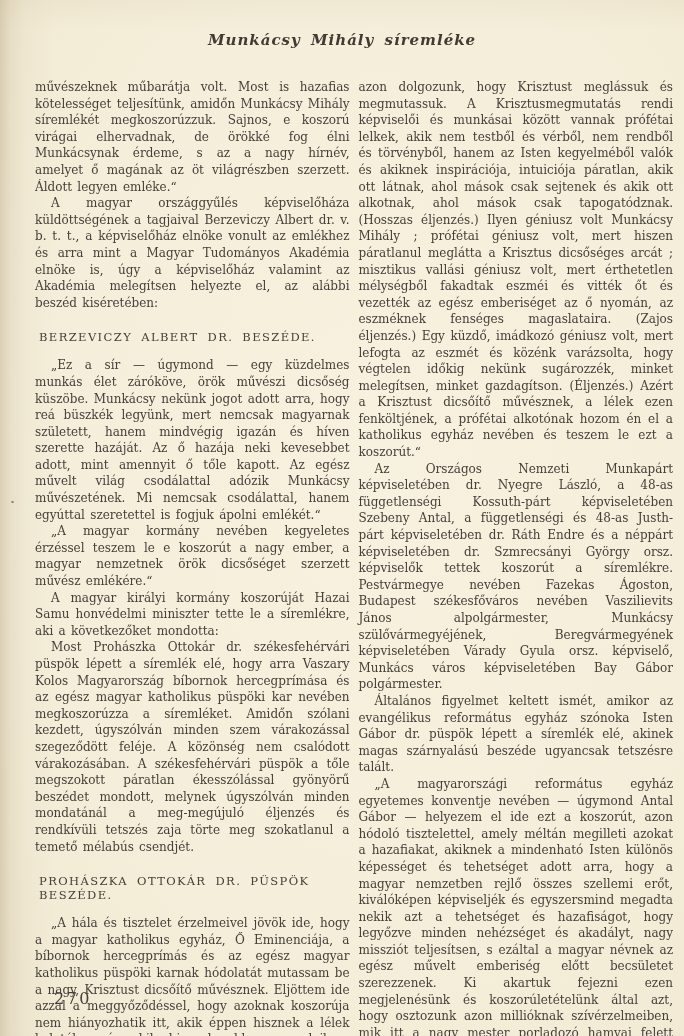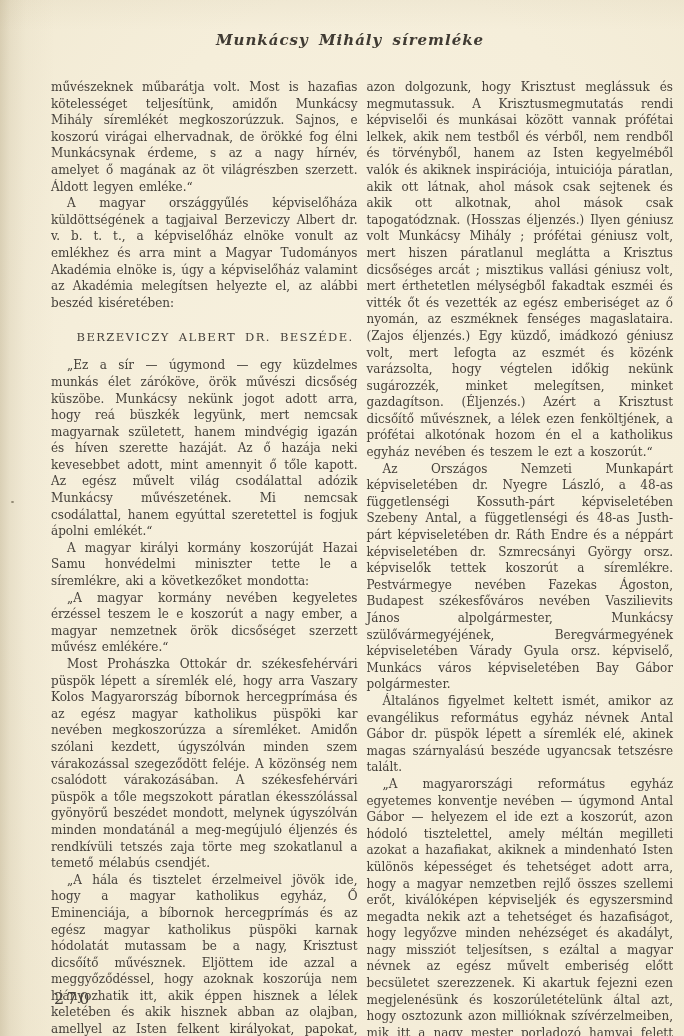--- a/index.html
+++ b/index.html
@@ -16,21 +16,20 @@
   }
   .page {
     position: relative;
     width: 684px;
     height: 1036px;
     box-sizing: border-box;
     background:
       linear-gradient(90deg, rgba(125,105,60,0.22) 0px, rgba(125,105,60,0.10) 10px, rgba(125,105,60,0.03) 26px, rgba(125,105,60,0) 55px),
       linear-gradient(180deg, rgba(140,120,75,0.05) 0px, rgba(140,120,75,0) 30px),
       radial-gradient(ellipse at 55% 45%, #f7f1df 0%, #f5eeda 60%, #f1e9d2 100%);
-    padding-left: 16px;
   }
   .running-title {
     margin: 0;
     padding-top: 31px;
     text-align: center;
     font-size: 15px;
     font-style: italic;
     font-weight: bold;
     letter-spacing: 1px;
     word-spacing: 4px;
@@ -53,21 +52,21 @@
     text-align: justify;
     text-indent: 16px;
     word-spacing: 1.5px;
     color: #45403a;
   }
   .para.noindent {
     text-indent: 0;
   }
   .speech-heading {
     margin: 19px 4px 13px;
-    text-align: right;
+    text-align: left;
     font-size: 11.5px;
     font-weight: normal;
     letter-spacing: 1.4px;
     word-spacing: 4px;
     color: #45403a;
   }
   .folio {
     position: absolute;
     left: 54px;
     top: 977px;
@@ -93,30 +92,31 @@
 
   <h1 class="running-title">Munkácsy Mihály síremléke</h1>
 
   <div class="columns">
 
     <div class="col">
       <p class="para noindent">művészeknek műbarátja volt. Most is hazafias kötelességet teljesítünk, amidőn Munkácsy Mihály síremlékét megkoszorúzzuk. Sajnos, e koszorú virágai elhervadnak, de örökké fog élni Munkácsynak érdeme, s az a nagy hírnév, amelyet ő magának az öt világrészben szerzett. Áldott legyen emléke.“</p>
       <p class="para">A magyar országgyűlés képviselőháza küldöttségének a tagjaival Berzeviczy Albert dr. v. b. t. t., a képviselőház elnöke vonult az emlékhez és arra mint a Magyar Tudományos Akadémia elnöke is, úgy a képviselőház valamint az Akadémia melegítsen helyezte el, az alábbi beszéd kiséretében:</p>
       <h2 class="speech-heading">BERZEVICZY ALBERT DR. BESZÉDE.</h2>
       <p class="para">„Ez a sír — úgymond — egy küzdelmes munkás élet záróköve, örök művészi dicsőség küszöbe. Munkácsy nekünk jogot adott arra, hogy reá büszkék legyünk, mert nemcsak magyarnak született, hanem mindvégig igazán és híven szerette hazáját. Az ő hazája neki kevesebbet adott, mint amennyit ő tőle kapott. Az egész művelt világ csodálattal adózik Munkácsy művészetének. Mi nemcsak csodálattal, hanem egyúttal szeretettel is fogjuk ápolni emlékét.“</p>
+      <p class="para">„A magyar kormány nevében kegyeletes érzéssel teszem le e koszorút a nagy ember, a magyar nemzetnek örök dicsőséget szerzett művész emlékére.“</p>
       <p class="para">A magyar királyi kormány koszorúját Hazai Samu honvédelmi miniszter tette le a síremlékre, aki a következőket mondotta:</p>
-      <p class="para">„A magyar kormány nevében kegyeletes érzéssel teszem le e koszorút a nagy ember, a magyar nemzetnek örök dicsőséget szerzett művész emlékére.“</p>
       <p class="para">Most Prohászka Ottokár dr. székesfehérvári püspök lépett a síremlék elé, hogy arra Vaszary Kolos Magyarország bíbornok hercegprímása és az egész magyar katholikus püspöki kar nevében megkoszorúzza a síremléket. Amidőn szólani kezdett, úgyszólván minden szem várakozással szegeződött feléje. A közönség nem csalódott várakozásában. A székesfehérvári püspök a tőle megszokott páratlan ékesszólással gyönyörű beszédet mondott, melynek úgyszólván minden mondatánál a meg-megújuló éljenzés és rendkívüli tetszés zaja törte meg szokatlanul a temető mélabús csendjét.</p>
+      <h2 class="speech-heading">PROHÁSZKA OTTOKÁR DR. PÜSPÖK BESZÉDE.</h2>
       <p class="para">„A hála és tisztelet érzelmeivel jövök ide, hogy a magyar katholikus egyház, Ő Eminenciája, a bíbornok hercegprímás és az egész magyar katholikus püspöki karnak hódolatát mutassam be a nagy, Krisztust dicsőítő művésznek. Eljöttem ide azzal a meggyőződéssel, hogy azoknak koszorúja nem hiányozhatik itt, akik éppen hisznek a lélek keletében és akik hisznek abban az olajban, amellyel az Isten felkent királyokat, papokat, prófétákat, vértanukat. (Éljenzés.) Az egész kereszténység, az egész vonalon folyton Krisztust akarja látni és mi</p>
     </div>
 
     <div class="col">
       <p class="para noindent">azon dolgozunk, hogy Krisztust meglássuk és megmutassuk. A Krisztusmegmutatás rendi képviselői és munkásai között vannak prófétai lelkek, akik nem testből és vérből, nem rendből és törvényből, hanem az Isten kegyelméből valók és akiknek inspirációja, intuiciója páratlan, akik ott látnak, ahol mások csak sejtenek és akik ott alkotnak, ahol mások csak tapogatódznak. (Hosszas éljenzés.) Ilyen géniusz volt Munkácsy Mihály ; prófétai géniusz volt, mert hiszen páratlanul meglátta a Krisztus dicsőséges arcát ; misztikus vallási géniusz volt, mert érthetetlen mélységből fakadtak eszméi és vitték őt és vezették az egész emberiséget az ő nyomán, az eszméknek fenséges magaslataira. (Zajos éljenzés.) Egy küzdő, imádkozó géniusz volt, mert lefogta az eszmét és közénk varázsolta, hogy végtelen időkig nekünk sugározzék, minket melegítsen, minket gazdagítson. (Éljenzés.) Azért a Krisztust dicsőítő művésznek, a lélek ezen fenköltjének, a prófétai alkotónak hozom én el a katholikus egyház nevében és teszem le ezt a koszorút.“</p>
       <p class="para">Az Országos Nemzeti Munkapárt képviseletében dr. Nyegre László, a 48-as függetlenségi Kossuth-párt képviseletében Szebeny Antal, a függetlenségi és 48-as Justh-párt képviseletében dr. Ráth Endre és a néppárt képviseletében dr. Szmrecsányi György orsz. képviselők tettek koszorút a síremlékre. Pestvármegye nevében Fazekas Ágoston, Budapest székesfőváros nevében Vaszilievits János alpolgármester, Munkácsy szülővármegyéjének, Beregvármegyének képviseletében Várady Gyula orsz. képviselő, Munkács város képviseletében Bay Gábor polgármester.</p>
-      <p class="para">Általános figyelmet keltett ismét, amikor az evangélikus református egyház névnek Antal Gábor dr. püspök lépett a síremlék elé, akinek magas szárnyalású beszéde ugyancsak tetszésre talált.</p>
+      <p class="para">Általános figyelmet keltett ismét, amikor az evangélikus református egyház szónoka Isten Gábor dr. püspök lépett a síremlék elé, akinek magas szárnyalású beszéde ugyancsak tetszésre talált.</p>
       <p class="para">„A magyarországi református egyház egyetemes konventje nevében — úgymond Antal Gábor — helyezem el ide ezt a koszorút, azon hódoló tisztelettel, amely méltán megilleti azokat a hazafiakat, akiknek a mindenható Isten különös képességet és tehetséget adott arra, hogy a magyar nemzetben rejlő összes szellemi erőt, kiválóképen képviseljék és egyszersmind megadta nekik azt a tehetséget és hazafiságot, hogy legyőzve minden nehézséget és akadályt, nagy missziót teljesítsen, s ezáltal a magyar névnek az egész művelt emberiség előtt becsületet szerezzenek. Ki akartuk fejezni ezen megjelenésünk és koszorúletételünk által azt, hogy osztozunk azon millióknak szívérzelmeiben, mik itt a nagy mester porladozó hamvai felett emelt emlék csúcsán látják ragyogni, azt a dicsőséget, amelyet az ő szelleme lángeszével, abból fakad, örökbecsű műveivel az egész magyar nemzetnek és magának szerzett.“</p>
     </div>
 
   </div>
 
   <div class="folio">270</div>
 
   <div class="speck"></div>
 
 </div>

